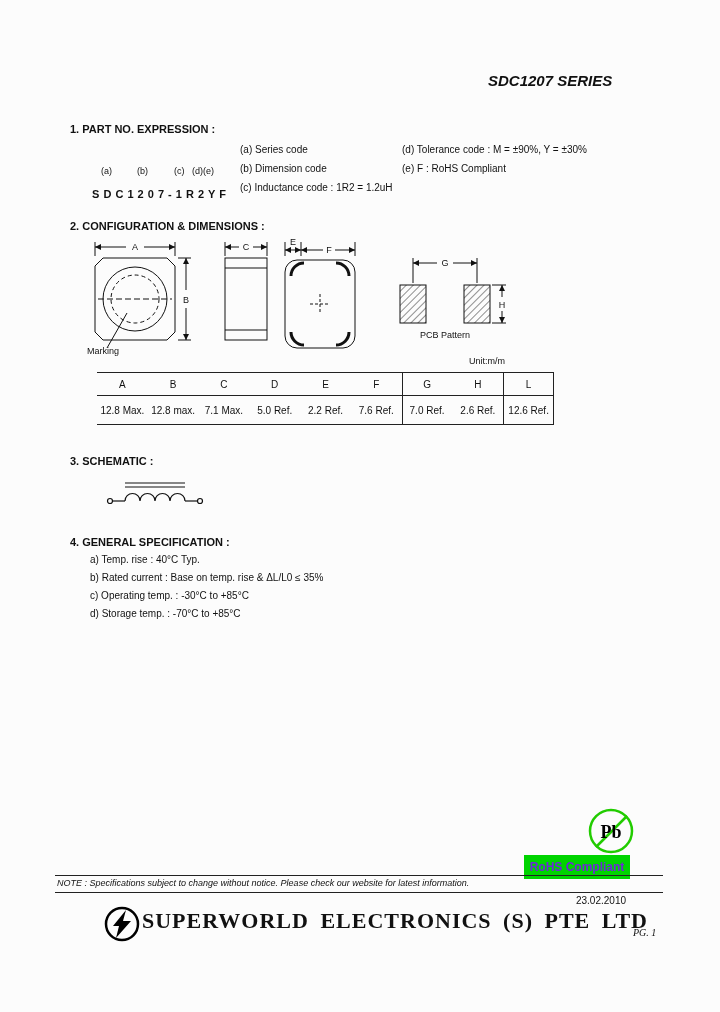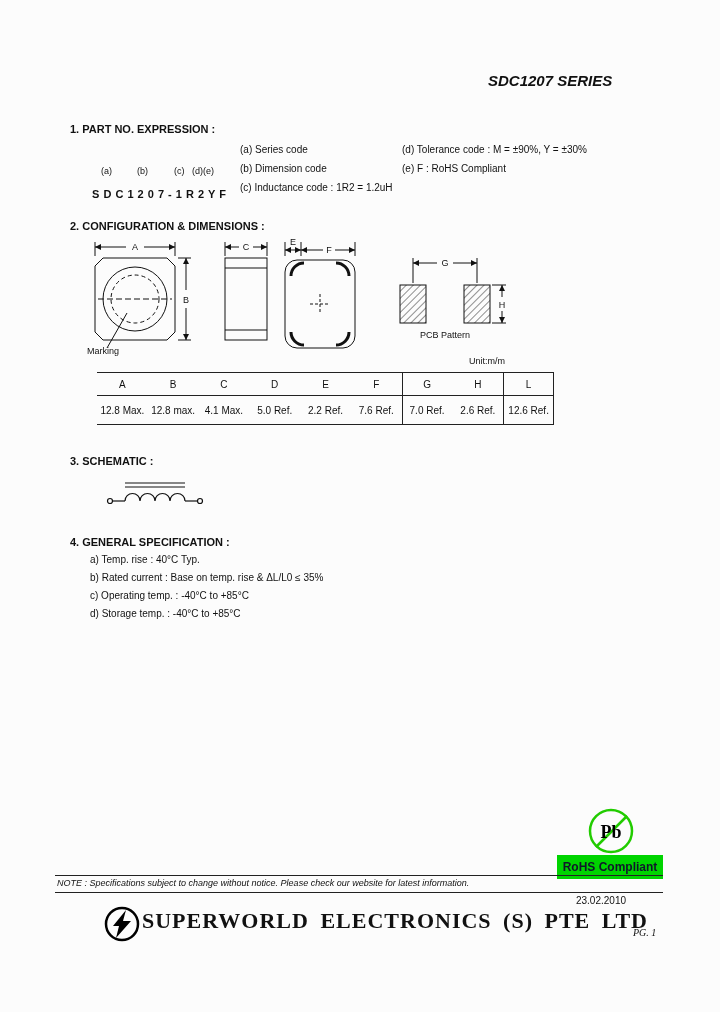--- a/index.html
+++ b/index.html
@@ -24,22 +24,22 @@
   .dt-row{display:flex; height:28px;}
   .dt-head{height:22px; border-bottom:1px solid #222;}
   .dt-cell{flex:1; display:flex; align-items:center; justify-content:center; font-size:10px; white-space:nowrap;}
   .vline{position:absolute; top:0; bottom:0; width:1px; background:#222;}
   .unit-label{left:469px; top:356px; width:85px; text-align:left; font-size:9px;}
   .spec-item{left:90px; font-size:10px;}
   .hline{position:absolute; height:1px; background:#222; left:55px; width:608px;}
   .note-text{left:57px; top:878px; font-size:9px; font-style:italic;}
   .date-text{left:540px; top:895px; width:122px; text-align:center; font-size:10px;}
   .rohs-badge{
-    left:557px; top:855px; width:106px; height:24px;
-    background:var(--rohs_green,#00d400); color:#0f172a;
+    left:524px; top:855px; width:106px; height:24px;
+    background:var(--rohs_green,#00d400); color:#6d28d9;
     display:flex; align-items:center; justify-content:center;
     font-size:12px; font-weight:bold;
   }
   .company-name{
     left:142px; top:908px; font-size:22px; font-weight:bold;
     font-family:"Liberation Serif", serif; letter-spacing:1px; word-spacing:5px; white-space:nowrap;
   }
   .pg-num{left:633px; top:927px; font-size:10px; font-style:italic; font-family:"Liberation Serif", serif;text-align:right;}
   .pb-stroke{stroke:var(--pb_green,#22cc00);}
 </style>
@@ -157,21 +157,21 @@
       <div class="dt-cell">D</div>
       <div class="dt-cell">E</div>
       <div class="dt-cell">F</div>
       <div class="dt-cell">G</div>
       <div class="dt-cell">H</div>
       <div class="dt-cell">L</div>
     </div>
     <div class="dt-row">
       <div class="dt-cell">12.8 Max.</div>
       <div class="dt-cell">12.8 max.</div>
-      <div class="dt-cell">4.1 Max.</div>
+      <div class="dt-cell">7.1 Max.</div>
       <div class="dt-cell">5.0 Ref.</div>
       <div class="dt-cell">2.2 Ref.</div>
       <div class="dt-cell">7.6 Ref.</div>
       <div class="dt-cell">7.0 Ref.</div>
       <div class="dt-cell">2.6 Ref.</div>
       <div class="dt-cell">12.6 Ref.</div>
     </div>
     <div class="vline" style="left:305px"></div>
     <div class="vline" style="left:406px"></div>
     <div class="vline" style="right:0"></div>
@@ -186,22 +186,22 @@
       <circle cx="100" cy="25" r="2.5"></circle>
       <line x1="12.5" y1="25" x2="25" y2="25"></line>
       <path d="M25,25 A7.5,7.5 0 0 1 40,25 A7.5,7.5 0 0 1 55,25 A7.5,7.5 0 0 1 70,25 A7.5,7.5 0 0 1 85,25"></path>
       <line x1="85" y1="25" x2="97.5" y2="25"></line>
     </g>
   </svg>
 
   <div class="abs sec-head" style="left:70px;top:536px">4. GENERAL SPECIFICATION :</div>
   <div class="abs spec-item" style="top:554px">a) Temp. rise : 40°C Typ.</div>
   <div class="abs spec-item" style="top:572px">b) Rated current : Base on temp. rise &amp;  ΔL/L0 ≤ 35%</div>
-  <div class="abs spec-item" style="top:590px">c) Operating temp. : -40°C to +85°C</div>
-  <div class="abs spec-item" style="top:608px">d) Storage temp. : -40°C to +85°C</div>
+  <div class="abs spec-item" style="top:590px">c) Operating temp. : -30°C to +85°C</div>
+  <div class="abs spec-item" style="top:608px">d) Storage temp. : -70°C to +85°C</div>
 
   <svg class="abs" style="left:586px;top:806px" width="50" height="50" viewBox="0 0 50 50">
     <circle class="pb-stroke" cx="25" cy="25" r="21" fill="none" stroke-width="2.5"></circle>
     <line class="pb-stroke" x1="10" y1="41" x2="41" y2="10" stroke-width="2.5"></line>
     <text x="25" y="32" text-anchor="middle" font-size="18" font-weight="bold" fill="#000" font-family="Liberation Serif, serif">Pb</text>
   </svg>
   <div class="abs rohs-badge">RoHS Compliant</div>
 
   <div class="hline" style="top:875px"></div>
   <div class="abs note-text">NOTE : Specifications subject to change without notice. Please check our website for latest information.</div>

